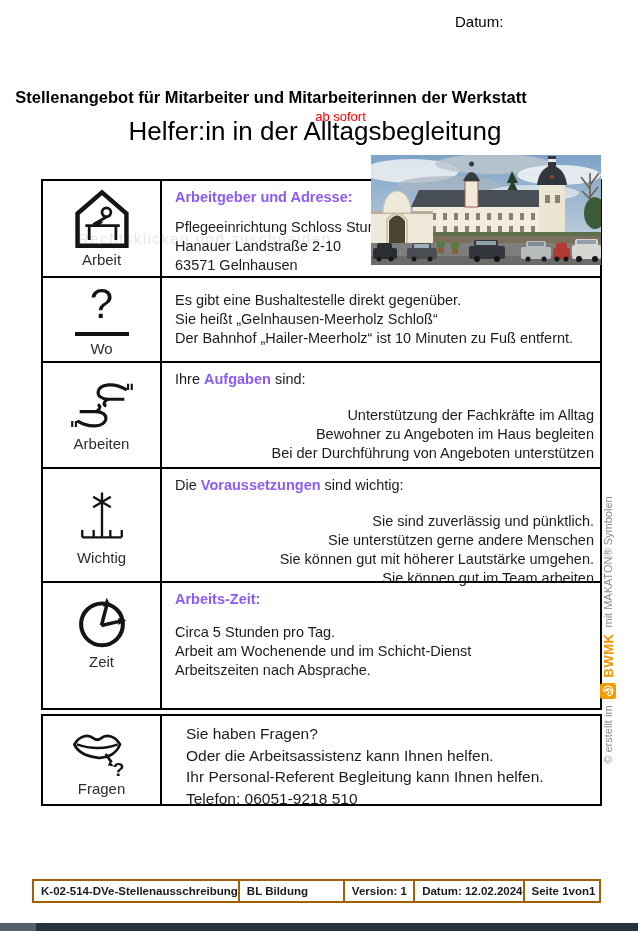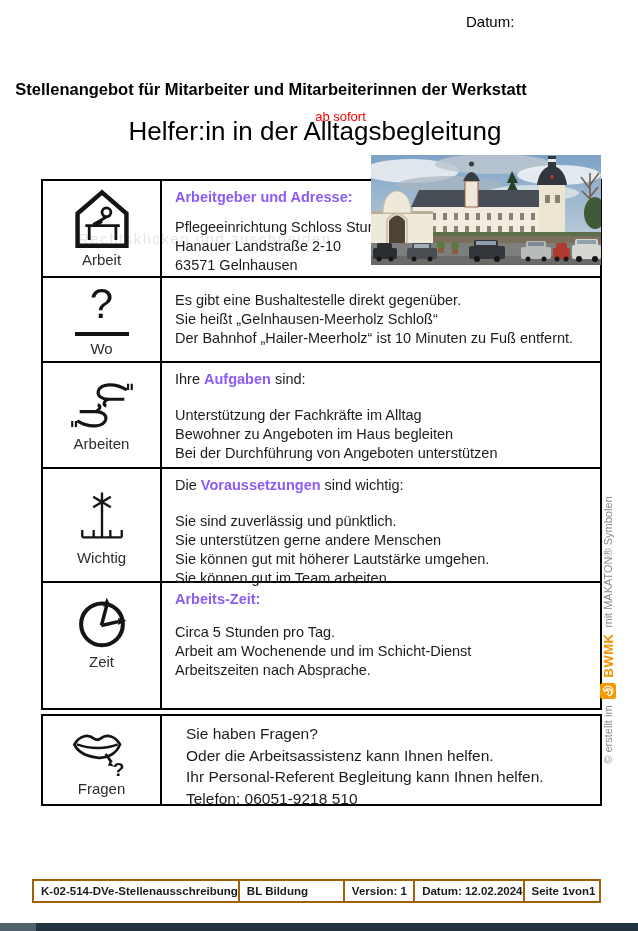--- a/index.html
+++ b/index.html
@@ -1,25 +1,25 @@
 <!DOCTYPE html>
 <html lang="de"><head>
 <meta charset="utf-8">
 <style>
   html,body{margin:0;padding:0;background:#fff;}
   .page{position:relative;width:638px;height:931px;background:#fff;overflow:hidden;
         font-family:"Liberation Sans",sans-serif;color:#1c1c1c;}
 
-  .datum{position:absolute;left:466px;top:13px;font-size:15px;color:#000;}
+  .datum{position:absolute;left:455px;top:13px;font-size:15px;color:#000;}
 
   .banner{position:absolute;left:43px;top:33px;width:549px;height:31px;background:#4472C4;
           border:2px solid #000;text-align:center;font-weight:bold;font-size:21px;
           line-height:31px;color:#000;}
 
-  .subtitle{position:absolute;left:0;top:80px;width:542px;text-align:center;
+  .subtitle{position:absolute;left:0;top:88px;width:542px;text-align:center;
             font-weight:bold;font-size:16.5px;color:#000;}
   .absofort{position:absolute;left:0;top:109px;width:625px;text-align:center;
             font-size:13px;color:#FF0000;padding-left:28px;}
   .jobtitle{position:absolute;left:0;top:116px;width:630px;text-align:center;
             font-size:26px;color:#000;}
 
   .photo{position:absolute;left:371px;top:155px;width:230px;height:110px;z-index:5;}
 
   .ghost{position:absolute;left:78px;top:230px;font-size:15px;letter-spacing:1.5px;
          color:#6d85a8;opacity:.2;z-index:1;white-space:nowrap;}
@@ -30,21 +30,21 @@
              border:2px solid #000;display:flex;z-index:2;}
   .trow{display:flex;border-bottom:2px solid #000;}
   .trow:last-child{border-bottom:none;}
   .icon-cell{width:85px;min-width:85px;border-right:2px solid #000;display:flex;
              flex-direction:column;align-items:center;justify-content:center;padding:2px 16px;}
   .icon-label{font-size:15px;color:#2d2d2d;margin-top:3px;line-height:16px;}
   .text-cell{flex:1;padding:7px 6px 0 13px;font-size:14.5px;line-height:19px;color:#1c1c1c;}
   .heading{color:#1c1c1c;}
   .b{font-weight:bold;color:#8b5cf6;}
   .lines div{min-height:19px;}
-  .gap-lg{margin-top:17px;}
+  .gap-lg{margin-top:17px;text-align:right;}
   .gap-md{margin-top:14px;}
   .gap-sm{margin-top:11px;}
   .big .text-cell, .big{font-size:15.5px;}
   .fragenbox .text-cell{line-height:21.5px;padding-left:24px;}
   .fragenbox .lines div{min-height:21.5px;}
 
   .q-glyph{font-size:42px;line-height:42px;color:#111;font-family:"Liberation Sans",sans-serif;}
   .q-line{width:54px;border-top:4px solid #111;margin:7px 0 2px 0;}
 
   .sidetext{position:absolute;left:438px;top:621px;width:340px;height:18px;

